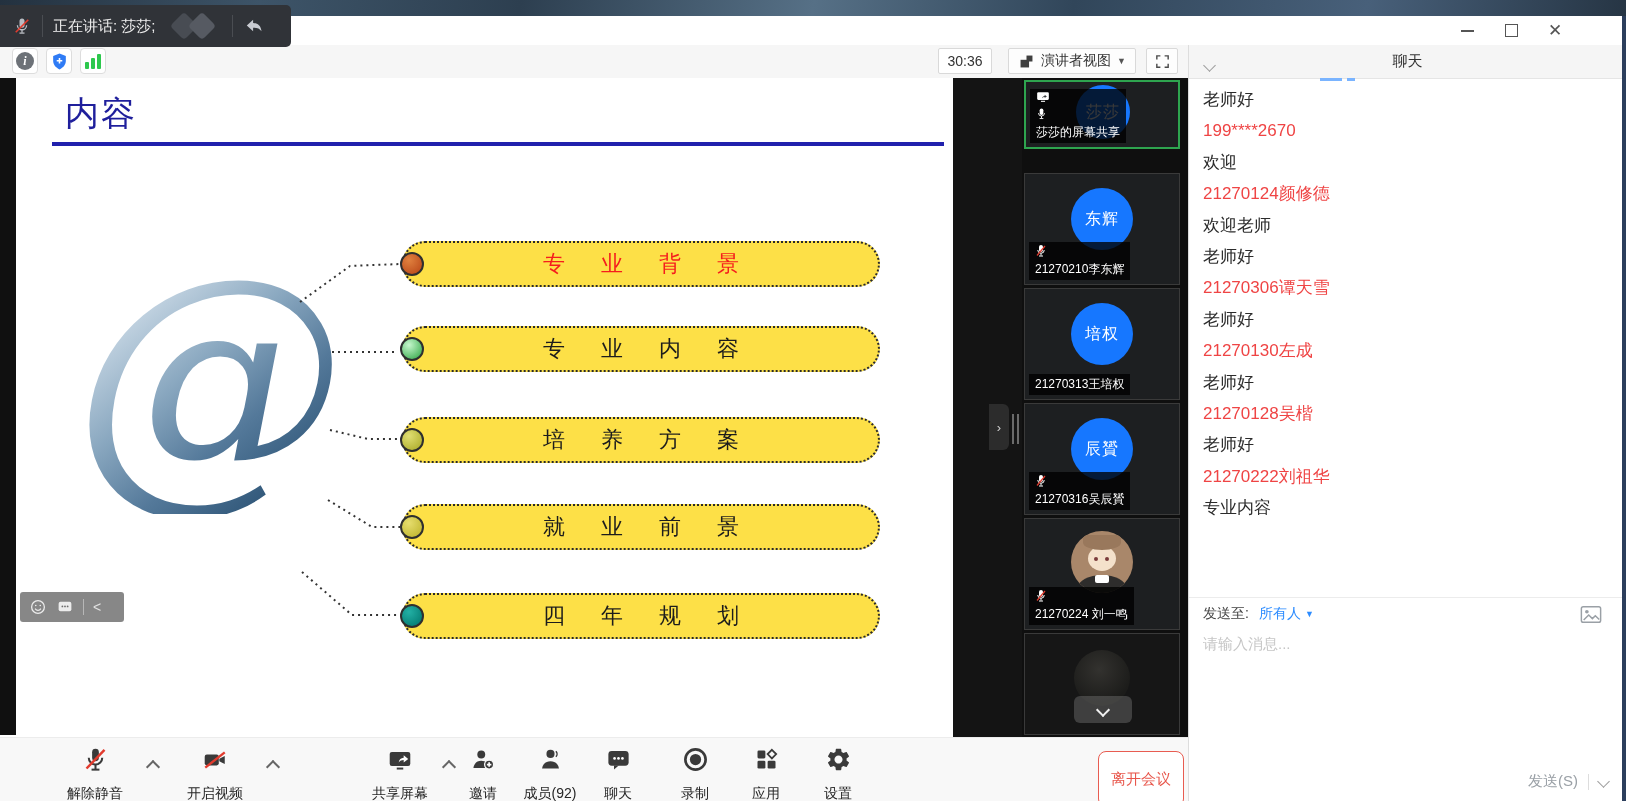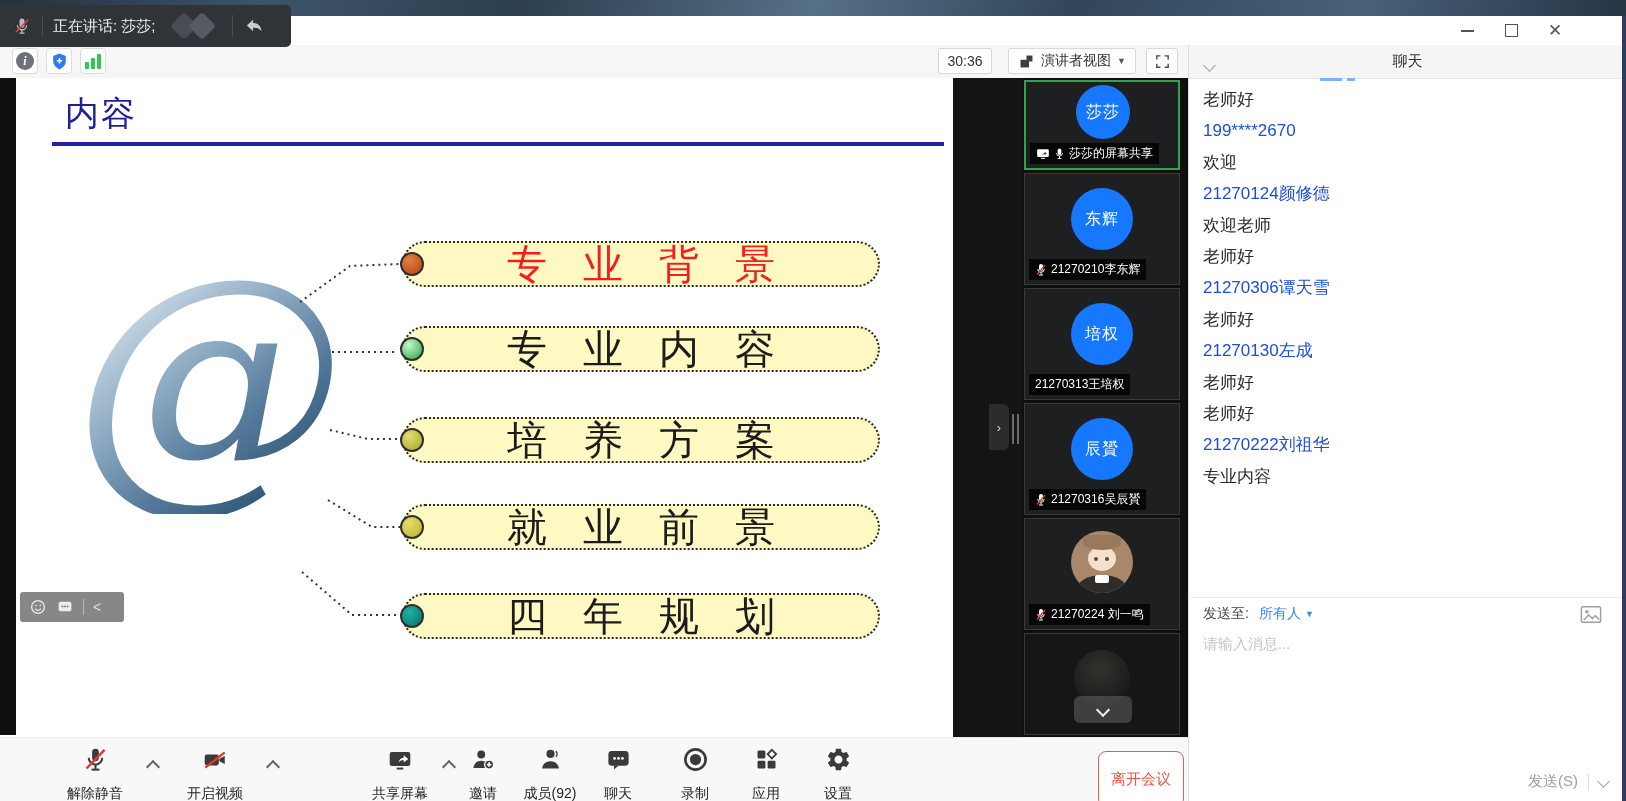--- a/index.html
+++ b/index.html
@@ -59,42 +59,42 @@
   .slide{position:absolute;left:16px;top:78px;width:937px;height:659px;background:#fff;overflow:hidden;}
   .slide-title{position:absolute;left:49px;top:13px;font-size:34px;color:#1f1f9c;font-weight:500;letter-spacing:2px;}
   .slide-rule{position:absolute;left:36px;top:64px;width:892px;height:4px;background:#2121ad;}
   .at{position:absolute;left:58px;top:164px;font-size:272px;line-height:1;font-family:"DejaVu Serif",serif;font-style:italic;
     background:linear-gradient(140deg,#eef3f8 5%,#c2d3e1 25%,#8aa8c0 45%,#54799a 65%,#2f5678 85%,#1f4260 100%);
     -webkit-background-clip:text;background-clip:text;color:transparent;}
   .connectors{position:absolute;left:0;top:0;}
   .slide-pill-row{position:absolute;left:384px;width:480px;height:46px;}
   .bullet{position:absolute;left:0;top:11px;width:24px;height:24px;border-radius:50%;border:2px solid #2f2f2f;box-sizing:border-box;z-index:2;}
   .pill{position:absolute;left:2px;top:0;width:478px;height:46px;box-sizing:border-box;border:2px dotted #2a2a2a;border-radius:24px;
-    display:flex;align-items:center;justify-content:center;font-size:40px;font-weight:500;letter-spacing:36px;padding-left:36px;background:#fef9c3;}
+    display:flex;align-items:center;justify-content:center;font-size:22px;font-weight:500;letter-spacing:36px;padding-left:36px;background:#fde047;}
 
   
   .anno-bar{position:absolute;left:20px;top:592px;width:104px;height:30px;background:rgba(122,122,122,.9);border-radius:3px;
     display:flex;align-items:center;gap:9px;padding:0 9px;box-sizing:border-box;z-index:10;}
   .anno-div{width:1px;height:16px;background:rgba(255,255,255,.4);}
   .anno-left{color:#e2e2e2;font-size:14px;line-height:1;}
 
   
   .gutter{position:absolute;left:953px;top:78px;width:69px;height:659px;background:#141414;}
   .collapse-tab{position:absolute;left:36px;top:326px;width:20px;height:46px;background:#2c2c2c;border-radius:0 6px 6px 0;
     display:flex;align-items:center;justify-content:center;color:#cfcfcf;font-size:13px;}
   .drag-handle{position:absolute;left:59px;top:336px;width:7px;height:30px;border-left:2px solid #6a6a6a;border-right:2px solid #6a6a6a;box-sizing:border-box;}
 
   
   .video-strip{position:absolute;left:1022px;top:78px;width:166px;height:659px;background:#0f0f0f;}
   .tile{position:absolute;left:2px;width:156px;background:#1d1f21;border:1px solid #3a3a3a;box-sizing:border-box;overflow:hidden;}
   .tile.active{border:2px solid #2ea44f;}
   .avatar{border-radius:50%;background:#1677ff;color:#fff;display:flex;align-items:center;justify-content:center;
     font-size:16px;letter-spacing:1px;position:absolute;}
   .tile-label{position:absolute;left:4px;bottom:4px;background:rgba(0,0,0,.78);color:#fff;font-size:12px;
-    padding:2px 6px;display:flex;align-items:center;gap:4px;white-space:nowrap;max-width:146px;box-sizing:border-box;}
+    padding:2px 6px;display:flex;gap:4px;white-space:nowrap;max-width:146px;box-sizing:border-box;flex-direction:column;}
   .avatar-img{position:absolute;width:62px;height:62px;border-radius:50%;overflow:hidden;background:#a9876a;}
   .avatar-img .face{position:absolute;left:17px;top:15px;width:28px;height:25px;border-radius:50%;background:#f4e1cb;}
   .avatar-img .bangs{position:absolute;left:12px;top:4px;width:38px;height:15px;border-radius:0 0 50% 50%;background:#99785c;}
   .avatar-img .eye{position:absolute;top:26px;width:4px;height:4px;border-radius:50%;background:#7a3b3b;}
   .avatar-img .body{position:absolute;left:7px;bottom:-7px;width:48px;height:25px;border-radius:50% 50% 0 0;background:#2e2d2c;}
   .avatar-img .collar{position:absolute;left:24px;bottom:10px;width:14px;height:8px;background:#fff;border-radius:2px;}
   .dark-avatar{position:absolute;width:56px;height:56px;border-radius:50%;background:radial-gradient(circle at 45% 35%,#33322f,#1c1c1a 70%);}
   .expand-btn{position:absolute;left:49px;top:62px;width:58px;height:27px;background:rgba(140,140,140,.35);border-radius:6px;
     display:flex;align-items:center;justify-content:center;}
   .chev{display:inline-block;width:8px;height:8px;border-style:solid;border-width:2px 0 0 2px;border-color:#666;}
@@ -103,21 +103,21 @@
   .chev.white{border-color:#f0f0f0;}
   .chev.gray{border-color:#9a9a9a;border-width:1.6px 0 0 1.6px;}
 
   
   .chat-panel{position:absolute;left:1188px;top:45px;width:438px;height:756px;background:#fff;border-left:1px solid #ddd;box-sizing:border-box;}
   .chat-header{position:relative;height:33px;background:#f5f5f5;border-bottom:1px solid #e5e5e5;}
   .chat-header .t{position:absolute;left:0;right:0;top:7px;text-align:center;font-size:15px;color:#333;}
   .chat-collapse{position:absolute;left:16px;top:11px;}
   .chat-messages{position:absolute;left:0;top:33px;width:430px;height:519px;overflow:hidden;padding:6px 0 0 14px;box-sizing:border-box;}
   .chat-line{line-height:31.4px;font-size:17px;white-space:nowrap;}
-  .chat-line.name{color:#1d4ed8;}
+  .chat-line.name{color:#ef4444;}
   .chat-line.message{color:#2b2b2b;}
   .chat-clip{position:absolute;top:0;height:3px;background:#7ab4ff;}
   .composer-divider{position:absolute;left:0;top:552px;width:437px;height:1px;background:#ececec;}
   .sendto-row{position:absolute;left:14px;top:560px;display:flex;align-items:center;gap:10px;font-size:14px;}
   .sendto-label{color:#444;}
   .sendto-value{color:#2d8cff;display:flex;align-items:center;gap:4px;}
   .sendto-caret{color:#2d8cff;font-size:9px;}
   .img-btn{position:absolute;right:24px;top:560px;}
   .chat-input{position:absolute;left:14px;top:590px;font-size:15px;color:#c6c6c6;}
   .send-row{position:absolute;right:18px;top:727px;display:flex;align-items:center;gap:10px;}
@@ -276,21 +276,21 @@
     <span class="anno-left">&lt;</span>
   </div>
 
   <div class="gutter">
     <div class="collapse-tab">›</div>
     <div class="drag-handle"></div>
   </div>
 
   <div class="video-strip">
 
-    <div class="tile active" style="top:2px;height:90px">
+    <div class="tile active" style="top:2px;height:69px">
       <div class="avatar" style="left:50px;top:3px;width:54px;height:54px">莎莎</div>
       <div class="tile-label">
         <span style="display:flex">
           <svg width="14" height="12" viewBox="0 0 24 20">
               <rect x="2" y="2" width="20" height="13" rx="2" fill="#fff"></rect>
               <path d="M10.5 12.2c.4-2.4 1.9-3.7 4.3-3.9V6.2L18.6 9l-3.8 2.8v-1.9c-1.8 0-3 .6-4.3 2.3z" fill="#37393d"></path>
               <rect x="8.5" y="16.5" width="7" height="1.8" fill="#fff"></rect>
             </svg>
         </span>
         <span style="display:flex">
@@ -386,20 +386,21 @@
     <div class="chat-line message">老师好</div>
         <div class="chat-line name">199****2670</div>
         <div class="chat-line message">欢迎</div>
         <div class="chat-line name">21270124颜修德</div>
         <div class="chat-line message">欢迎老师</div>
         <div class="chat-line message">老师好</div>
         <div class="chat-line name">21270306谭天雪</div>
         <div class="chat-line message">老师好</div>
         <div class="chat-line name">21270130左成</div>
         <div class="chat-line message">老师好</div>
+        <div class="chat-line name">21270128吴楷</div>
         <div class="chat-line message">老师好</div>
         <div class="chat-line name">21270222刘祖华</div>
         <div class="chat-line message">专业内容</div>
       </div>
     <div class="composer-divider"></div>
     <div class="sendto-row">
       <span class="sendto-label">发送至:</span>
       <span class="sendto-value">
         <span>所有人</span>
         <span class="sendto-caret">▼</span>

